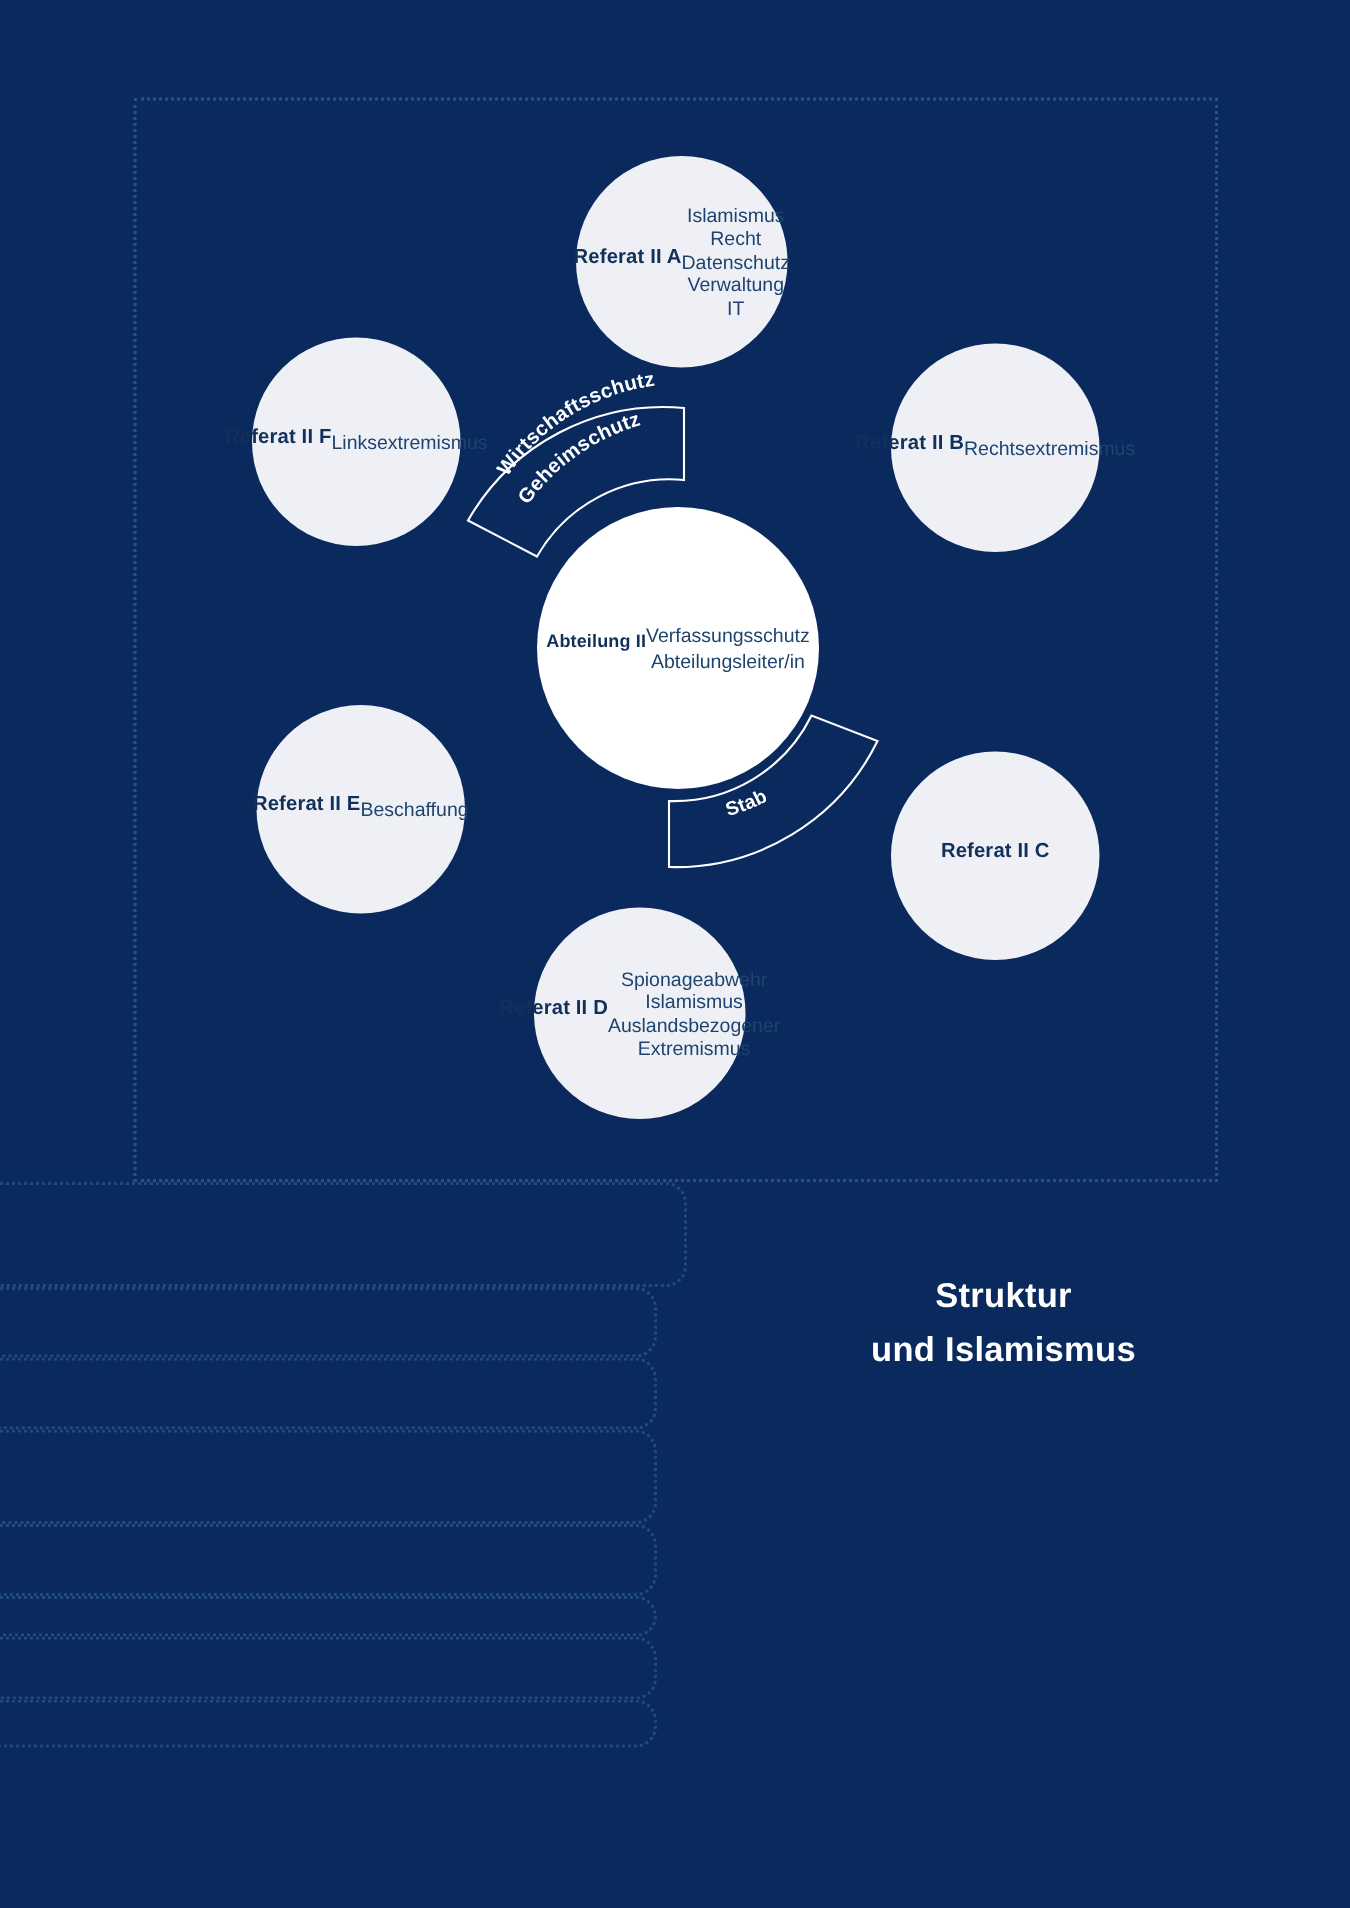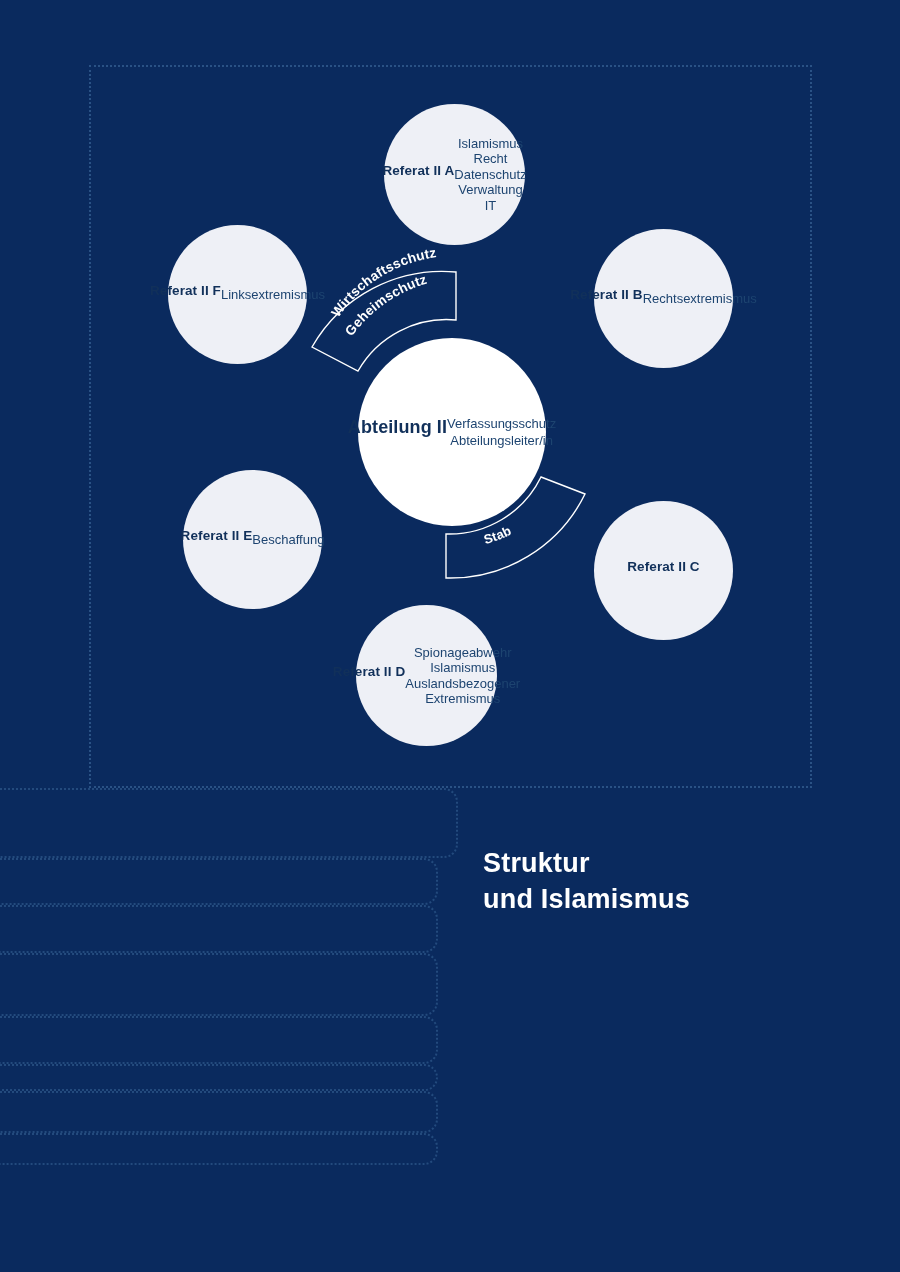--- a/index.html
+++ b/index.html
@@ -51,43 +51,44 @@
   }
   .node .body{
     font-size:13px;
     line-height:15.5px;
     color:#1d4470;
     white-space:pre-line;
   }
   .node.center{
     background:#ffffff;
   }
-  .node.center .title{font-size:18px;margin-bottom:10px;}
+  .node.center .title{font-size:12px;margin-bottom:10px;}
   .node.center .body{font-size:13px;line-height:17px;}
 
   
   .banner-svg{position:absolute;left:0;top:0;overflow:visible;pointer-events:none;}
   .banner-path{fill:none;stroke:#ffffff;stroke-width:1.4;}
   .banner-text{
     fill:#ffffff;
     font-family:"Liberation Sans", sans-serif;
     font-size:13.5px;
     font-weight:bold;
     letter-spacing:.2px;
   }
   .banner-text.small{font-size:13px;}
 
   
   .heading{
-    position:absolute;left:483px;top:845px;width:330px;
+    position:absolute;left:504px;top:845px;width:330px;
     color:#ffffff;
-    font-size:27px;
+    font-size:23px;
     font-weight:bold;
     line-height:36px;
     letter-spacing:.2px;
+    text-align:center;
   }
   .heading div{white-space:nowrap;}
 </style>
 </head>
 <body>
 
 <div class="stage">
 
   <div class="outer-frame"></div>
 
@@ -159,21 +160,21 @@
   </div>
 
   <div class="node" style="left:356px;top:605px;width:141px;height:141px;">
     <div class="title">Referat II D</div>
     <div class="body">Spionageabwehr
 Islamismus
 Auslandsbezogener
 Extremismus</div>
   </div>
 
-  <div class="node" style="left:183px;top:470px;width:139px;height:139px;">
+  <div class="node" style="left:171px;top:470px;width:139px;height:139px;">
     <div class="title">Referat II E</div>
     <div class="body">Beschaffung</div>
   </div>
 
   <div class="node" style="left:168px;top:225px;width:139px;height:139px;">
     <div class="title">Referat II F</div>
     <div class="body">Linksextremismus</div>
   </div>
 
   <div class="node center" style="left:358px;top:338px;width:188px;height:188px;">

